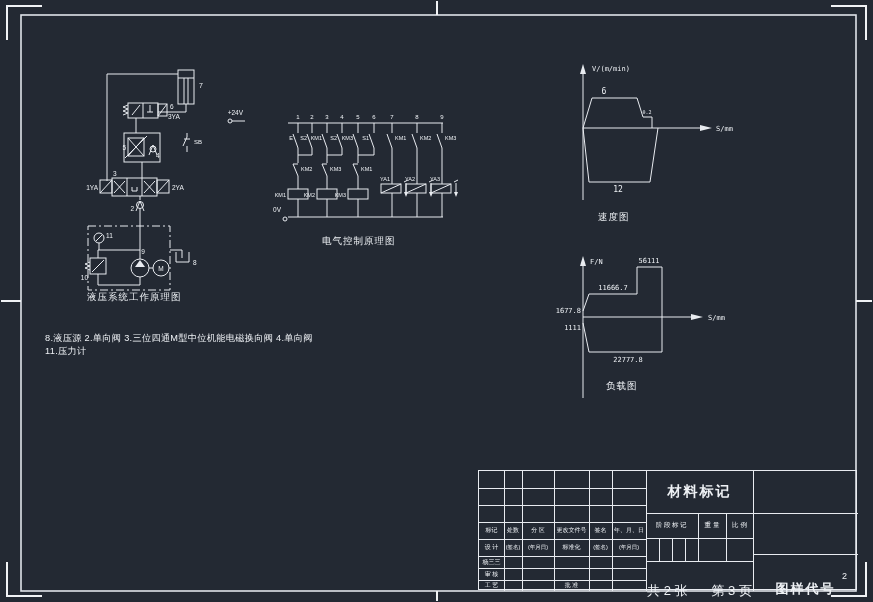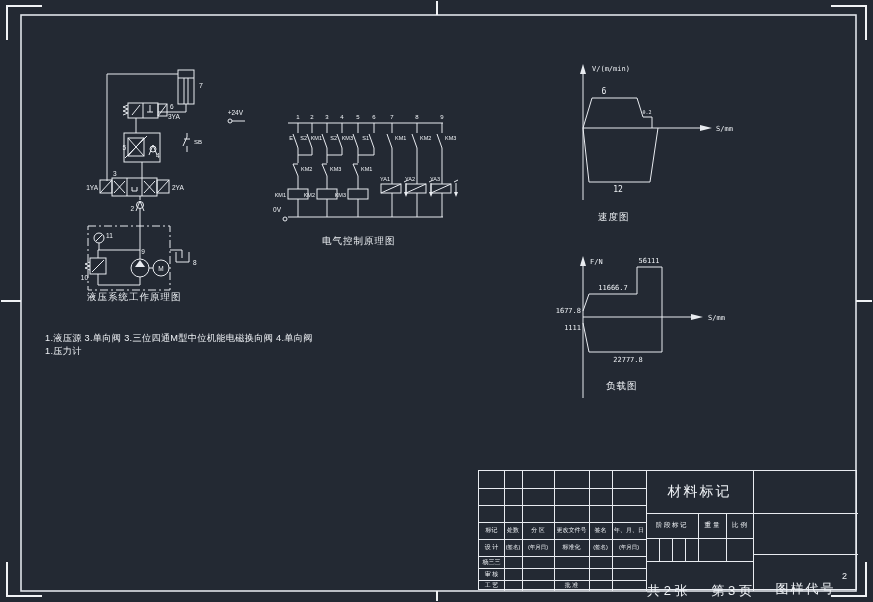--- a/index.html
+++ b/index.html
@@ -11,21 +11,21 @@
   .stroke{stroke:#e8ebf0;stroke-width:1;fill:none;}
   .frame{stroke:#dfe3e9;stroke-width:1.6;fill:none;}
   .mark{stroke:#f0f2f5;stroke-width:2;fill:none;}
   .fillw{fill:#e8ebf0;stroke:none;}
   .notes{position:absolute;left:45px;top:332px;width:280px;font-size:9.2px;line-height:12.6px;
          letter-spacing:0.3px;white-space:nowrap;}
   .tb{position:absolute;left:478px;top:470px;width:379px;height:120px;border:1px solid #e8ebf0;box-sizing:border-box;}
   .ln{position:absolute;background:#e8ebf0;}
   .cell{position:absolute;display:flex;align-items:center;justify-content:center;text-align:center;
         white-space:nowrap;overflow:hidden;}
-  .big{font-weight:normal;letter-spacing:2px;}
+  .big{font-weight:bold;letter-spacing:2px;}
   .pagenum{position:absolute;left:842px;top:571px;font-size:9px;}
 </style>
 </head>
 <body>
 
 <div class="sheet">
 
 <svg width="873" height="602" viewBox="0 0 873 602">
 
   <g>
@@ -231,22 +231,22 @@
     <text class="mono" x="649" y="263" font-size="7" text-anchor="middle">56111</text>
     <text class="mono" x="613" y="290" font-size="7" text-anchor="middle">11666.7</text>
     <text class="mono" x="581" y="313" font-size="7" text-anchor="end">1677.8</text>
     <text class="mono" x="581" y="330" font-size="7" text-anchor="end">1111</text>
     <text class="mono" x="628" y="362" font-size="7" text-anchor="middle">22777.8</text>
     <text x="606" y="389" font-size="9.5" letter-spacing="1">负载图</text>
   </g>
 </svg>
 
 <div class="notes">
-  <div>1.液压源 3.单向阀 3.三位四通M型中位机能电磁换向阀 4.单向阀</div>
-  <div>1.压力计</div>
+  <div>8.液压源 2.单向阀 3.三位四通M型中位机能电磁换向阀 4.单向阀</div>
+  <div>11.压力计</div>
 </div>
 
 <div class="tb">
 
   <div class="ln" style="left:25px;top:0;width:1px;height:120px"></div>
   <div class="ln" style="left:43px;top:0;width:1px;height:120px"></div>
   <div class="ln" style="left:75px;top:0;width:1px;height:120px"></div>
   <div class="ln" style="left:110px;top:0;width:1px;height:120px"></div>
   <div class="ln" style="left:133px;top:0;width:1px;height:120px"></div>
   <div class="ln" style="left:167px;top:0;width:1px;height:120px"></div>

